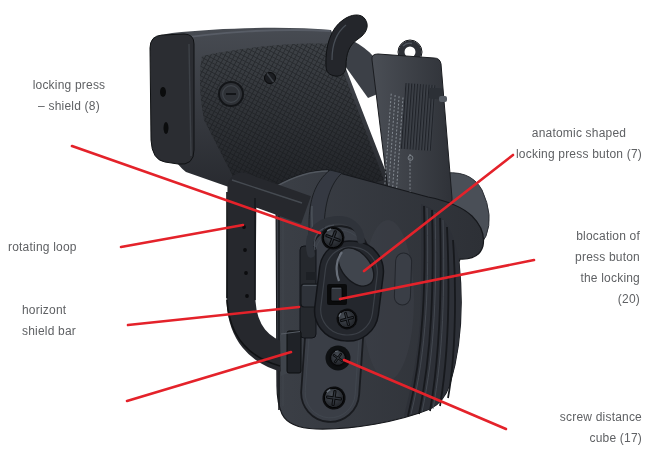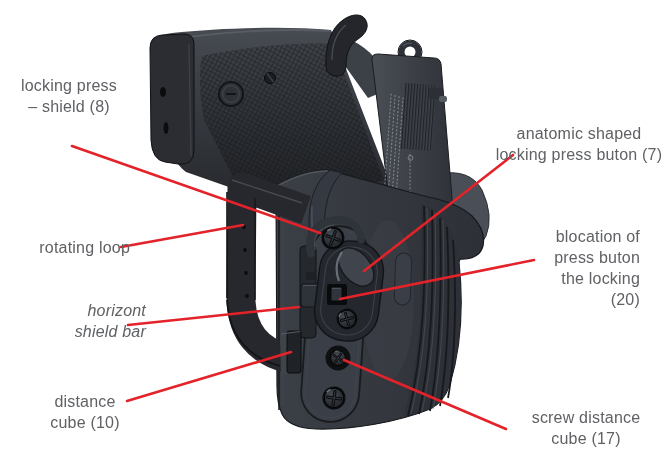--- a/index.html
+++ b/index.html
@@ -4,30 +4,30 @@
 <style>
   html,body{margin:0;padding:0;background:#fff;}
   .stage{
     position:relative;width:668px;height:469px;overflow:hidden;
     background:var(--background,#fff);
     font-family:"Liberation Sans",sans-serif;
   }
   .stage svg.illustration{position:absolute;left:0;top:0;width:668px;height:469px;display:block;}
   .lbl{
     position:absolute;
-    font-size:16px;line-height:21px;letter-spacing:.2px;
+    font-size:12px;line-height:21px;letter-spacing:.2px;
     color:var(--label-text,#5f6164);
   }
   #lbl-shield    {left:4px;  top:75px;  width:130px;text-align:center;}
-  #lbl-loop      {left:14px;  top:237px; width:116px;text-align:right;}
-  #lbl-bar       {left:22px; top:300px; width:124px;text-align:right;font-style:italic;}
+  #lbl-loop      {left:8px;  top:237px; width:116px;}
+  #lbl-bar       {left:22px; top:300px; width:124px;text-align:left;}
   #lbl-cube10    {left:23px; top:391px; width:124px;text-align:center;}
   #lbl-anatomic  {left:490px;top:113px; width:178px;text-align:center;white-space:nowrap;margin-top:10px;}
   #lbl-blocation {left:500px;top:226px; width:140px;text-align:right;}
-  #lbl-screw17   {left:506px;top:407px; width:160px;text-align:center;}
+  #lbl-screw17   {left:482px;top:407px; width:160px;text-align:right;}
   .leader{stroke:var(--leader-red,#e4222a);stroke-width:2.6;stroke-linecap:round;}
 </style>
 </head>
 <body>
 
 <div class="stage">
 
   <svg class="illustration" viewBox="0 0 668 469" role="img" aria-label="Black pistol seated grip-up in a black polymer paddle holster, rear three-quarter view, with red leader lines pointing to holster parts">
     <defs>
       <linearGradient id="gripGrad" x1="0" y1="0" x2="0" y2="1">
@@ -245,24 +245,20 @@
 
   <div class="lbl" id="lbl-loop">
     <div>rotating loop</div>
   </div>
 
   <div class="lbl" id="lbl-bar">
     <div>horizont</div>
     <div>shield bar</div>
   </div>
 
-  <div class="lbl" id="lbl-cube10">
-    <div>distance</div>
-    <div>cube (10)</div>
-  </div>
 
   <div class="lbl" id="lbl-anatomic">
     <div>anatomic shaped</div>
     <div>locking press buton (7)</div>
   </div>
 
   <div class="lbl" id="lbl-blocation">
     <div>blocation of</div>
     <div>press buton</div>
     <div>the locking</div>

